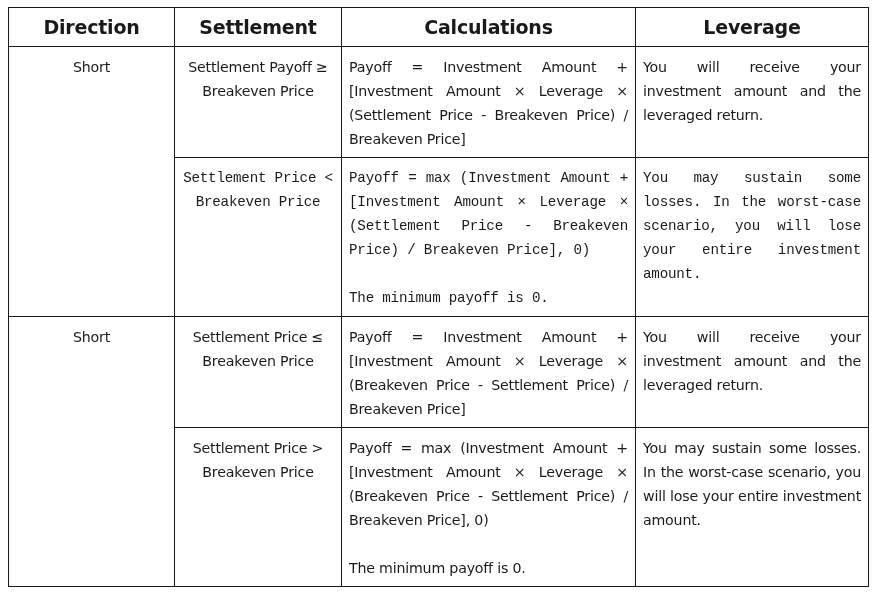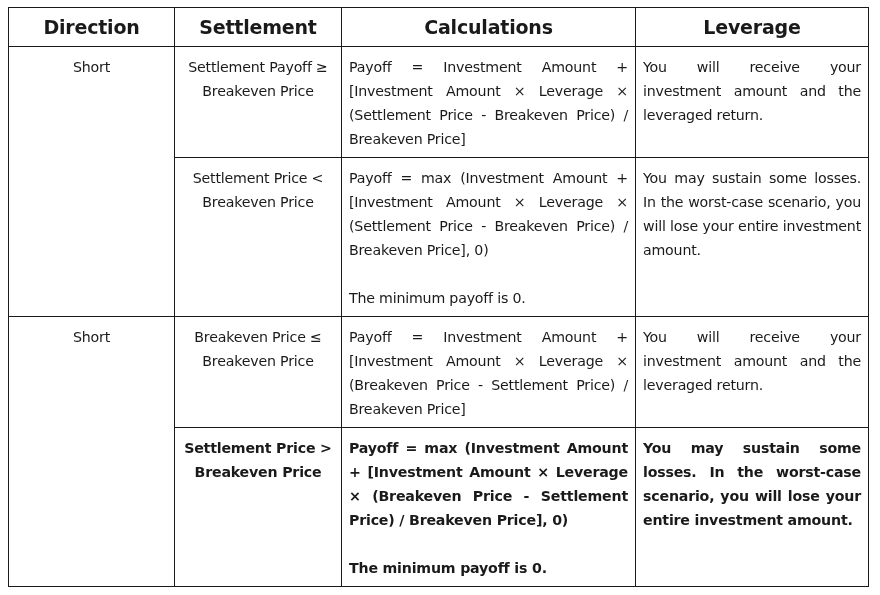--- a/index.html
+++ b/index.html
@@ -16,23 +16,23 @@
   table.payoff th {
     height: 38px; font-weight: bold; text-align: center; vertical-align: middle;
     font-size: 19px;
   }
   col.c1 { width: 166px; } col.c2 { width: 167px; } col.c3 { width: 294px; } col.c4 { width: 233px; }
   .cell { line-height: 24px; padding: 8px 7px 6px 7px; }
   .center { text-align: center; }
   .justify { text-align: justify; text-align-last: left; }
   .gap { height: 24px; }
   tr.r1 td { height: 110px; }
-  tr.r2 td { height: 158px; }
+  tr.r2 td { height: 158px; font-family: Liberation Mono, monospace; }
   tr.r3 td { height: 110px; }
-  tr.r4 td { height: 157px; font-weight: bold; }
+  tr.r4 td { height: 157px; }
 </style>
 </head>
 <body>
 
 <table class="payoff">
   <colgroup>
       <col class="c1">
       <col class="c2">
       <col class="c3">
       <col class="c4">
@@ -80,21 +80,21 @@
       <td>
         <div class="cell justify">You may sustain some losses. In the worst-case scenario, you will lose your entire investment amount.</div>
       </td>
     </tr>
     <tr class="r3">
       <td rowspan="2">
         <div class="cell center">Short</div>
       </td>
       <td>
         <div class="cell center">
-          <div>Breakeven Price ≤</div>
+          <div>Settlement Price ≤</div>
           <div>Breakeven Price</div>
         </div>
       </td>
       <td>
         <div class="cell justify">Payoff = Investment Amount + [Investment Amount × Leverage × (Breakeven Price - Settlement Price) / Breakeven Price]</div>
       </td>
       <td>
         <div class="cell justify">You will receive your investment amount and the leveraged return.</div>
       </td>
     </tr>

